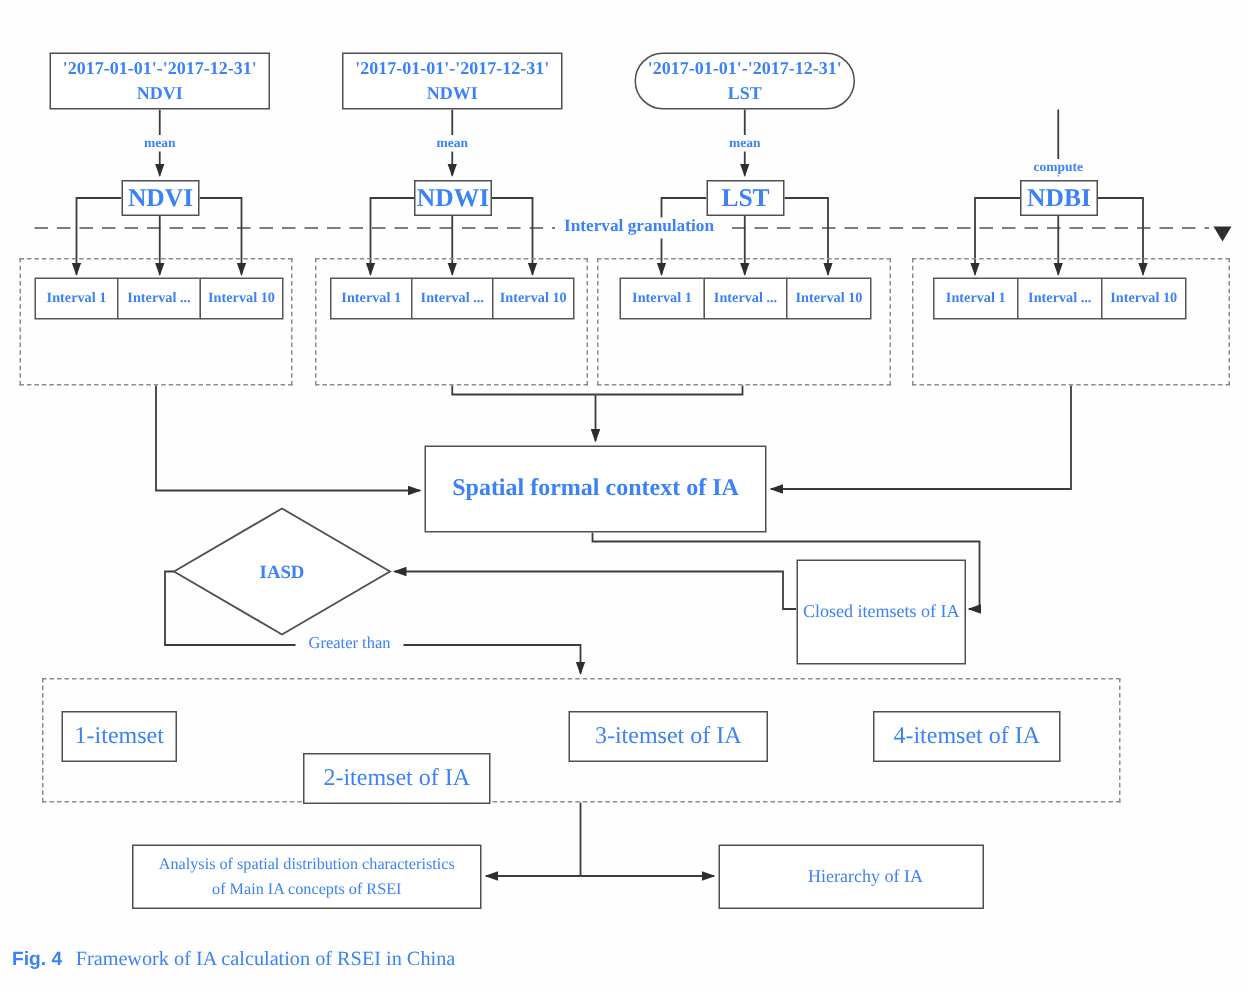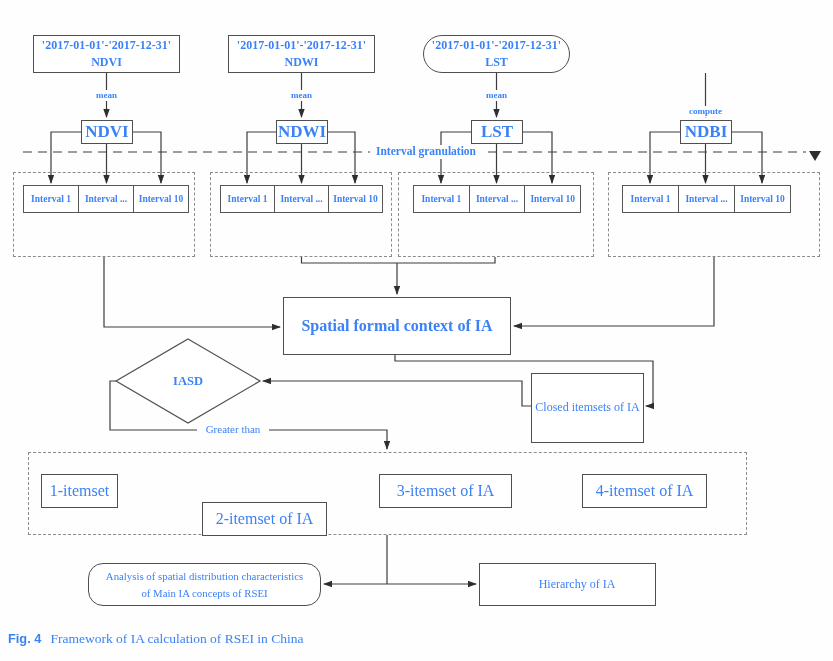--- a/index.html
+++ b/index.html
@@ -28,21 +28,21 @@
   }
   .srcbox{font-size:12px;font-weight:bold;padding:1px 6px;}
   .idxbox{font-size:17px;font-weight:bold;}
   .oplbl{font-size:9px;font-weight:bold;}
   .granlbl{font-size:11.5px;font-weight:bold;padding:0 4px;white-space:nowrap;}
   .spatial{font-size:16px;font-weight:bold;}
   .iasdlbl{font-size:12.5px;font-weight:bold;background:transparent;}
   .gtlbl{font-size:11px;padding:0 2px;white-space:nowrap;}
   .plain{font-size:16px;}
   .closed{font-size:12px;}
-  .analysis{font-size:10.8px;line-height:1.55;flex-direction:column;border-radius:15px;}
+  .analysis{font-size:10.8px;line-height:1.55;flex-direction:column;}
   .caption{position:absolute;left:8px;top:631px;font-size:13.5px;white-space:nowrap;}
   .caption .figno{font-family:"Liberation Sans","DejaVu Sans",sans-serif;font-weight:bold;font-size:12.8px;margin-right:9px;}
 </style>
 </head>
 <body>
 
 <div class="canvas">
 
   <svg class="wires" width="833" height="661" viewBox="0 0 833 661">
     <defs>

